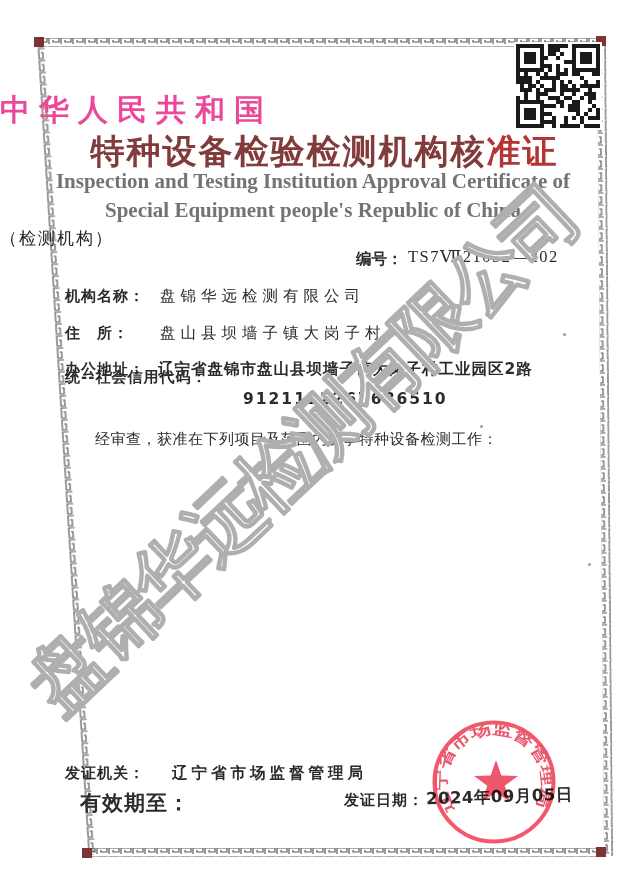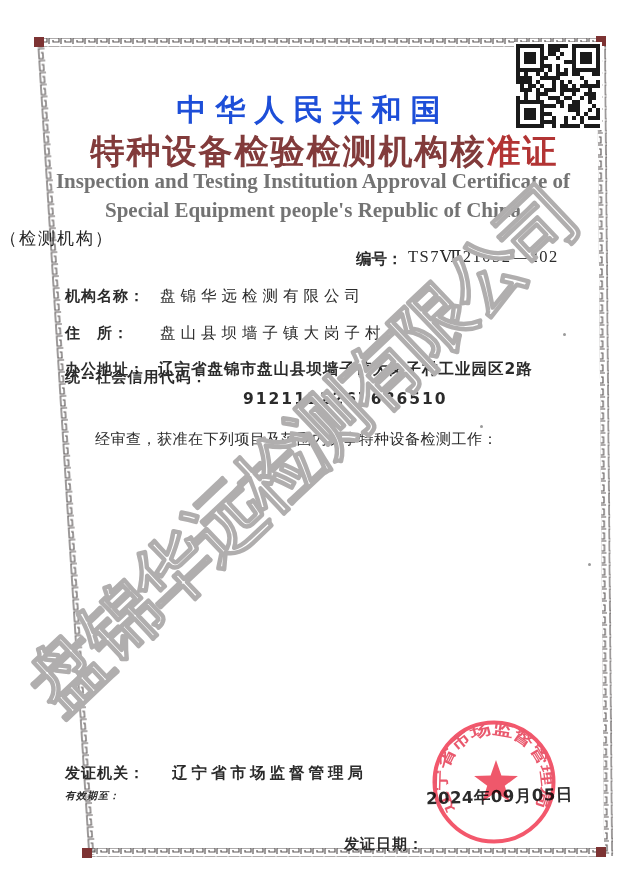--- a/index.html
+++ b/index.html
@@ -1,22 +1,22 @@
 <!DOCTYPE html>
 <html><head>
 <meta charset="utf-8">
 <style>
   html,body{margin:0;padding:0;background:#ffffff;}
   .page{position:relative;width:626px;height:892px;background:#fff;overflow:hidden;
         font-family:"DejaVu Sans","Liberation Sans",sans-serif;color:#2b2b2b;}
   .abs{position:absolute;}
   .z1{z-index:1;}
   
-  .t-cn1{left:0;right:0;top:90px;text-align:center;font-size:30px;font-weight:bold;
-         letter-spacing:9px;color:#1d4ed8;}
+  .t-cn1{left:0;right:0;top:90px;text-align:left;font-size:30px;font-weight:bold;
+         letter-spacing:9px;color:#ec4899;}
   .t-cn2{left:0;right:0;top:129px;text-align:center;font-size:34px;font-weight:bold;
          letter-spacing:2px;color:#823b3b;padding-left:23px;}
   .t-cn2 .accent{color:#b23434;}
   .t-en{left:0;right:0;text-align:center;font-family:"Liberation Serif","DejaVu Serif",serif;
         font-weight:bold;font-size:21px;color:#737373;}
   .t-en1{top:169px;}
   .t-en2{top:198px;}
   .t-sub{left:0;right:0;top:227px;text-align:left;font-size:17px;color:#222;letter-spacing:2px;}
   
   .certno-label{left:356px;top:249px;font-size:15.5px;font-weight:700;}
@@ -38,23 +38,23 @@
   .c-note-label{left:0;top:24px;width:83px;bottom:0;border-right:1.6px solid #3b3b3b;
                 display:flex;justify-content:center;padding-top:13px;
                 font-family:"Liberation Serif","DejaVu Serif",serif;font-style:italic;font-size:14.5px;letter-spacing:3px;}
   .c-note-value{left:83px;top:24px;right:0;height:64px;border-bottom:1.6px solid #3b3b3b;
                 padding:5px 10px 0 11px;font-size:14.5px;line-height:1.6;letter-spacing:0.3px;}
   .c-note-empty{left:83px;top:88px;right:0;bottom:0;}
   
   .issuer-label{left:65px;top:764px;font-size:15px;font-weight:600;letter-spacing:1px;}
   .issuer-value{left:172px;top:763px;font-family:"Liberation Serif","DejaVu Serif",serif;
                 font-size:15.5px;font-weight:600;letter-spacing:4px;}
-  .valid-label{left:65px;top:789px;font-size:10px;font-weight:600;letter-spacing:1px;font-style:italic;}
+  .valid-label{left:80px;top:789px;font-size:21px;font-weight:600;letter-spacing:1px;}
   .valid-value{left:172px;top:787px;font-size:16px;font-weight:600;letter-spacing:2px;}
-  .issue-label{left:344px;top:791px;font-size:15px;font-weight:600;letter-spacing:1px;margin-top:44px;}
+  .issue-label{left:344px;top:791px;font-size:15px;font-weight:600;letter-spacing:1px;}
   .issue-value{left:426px;top:786px;font-size:16.5px;font-weight:600;letter-spacing:0.5px;
                transform:rotate(-1.8deg);}
   .tip{left:84px;top:834px;font-size:14.5px;letter-spacing:0.5px;}
   
   .frame-svg{left:0;top:0;z-index:0;pointer-events:none;}
   .watermark-svg{left:0;top:0;z-index:5;pointer-events:none;}
   .qr-svg{left:514px;top:42px;z-index:6;}
   .stamp-svg{left:428px;top:716px;z-index:7;mix-blend-mode:multiply;opacity:0.92;}
   .speck{position:absolute;width:3px;height:3px;border-radius:50%;background:#9a9a9a;z-index:2;}
 </style>

